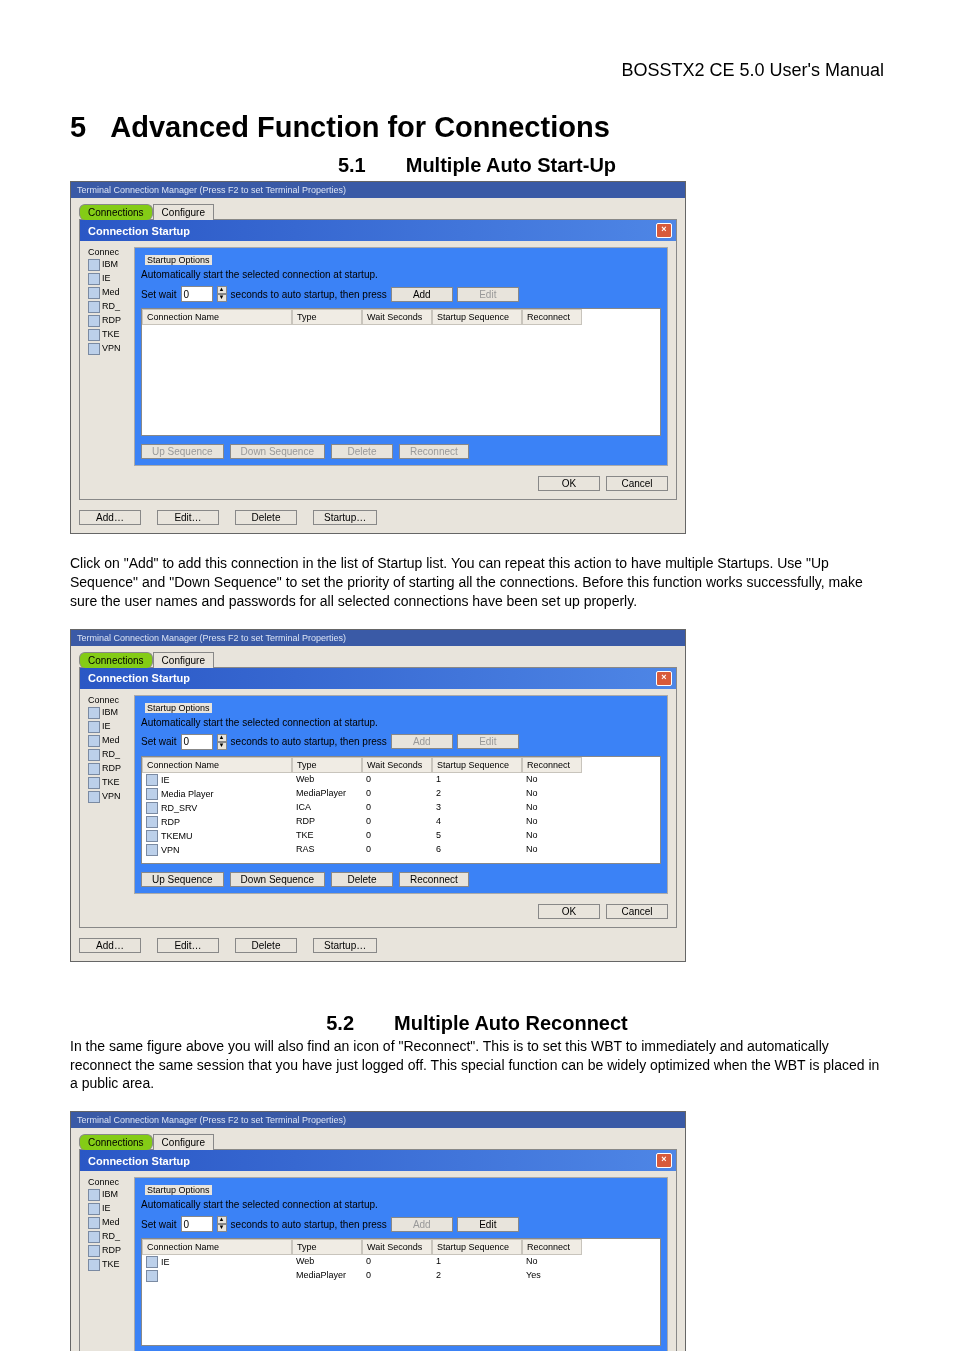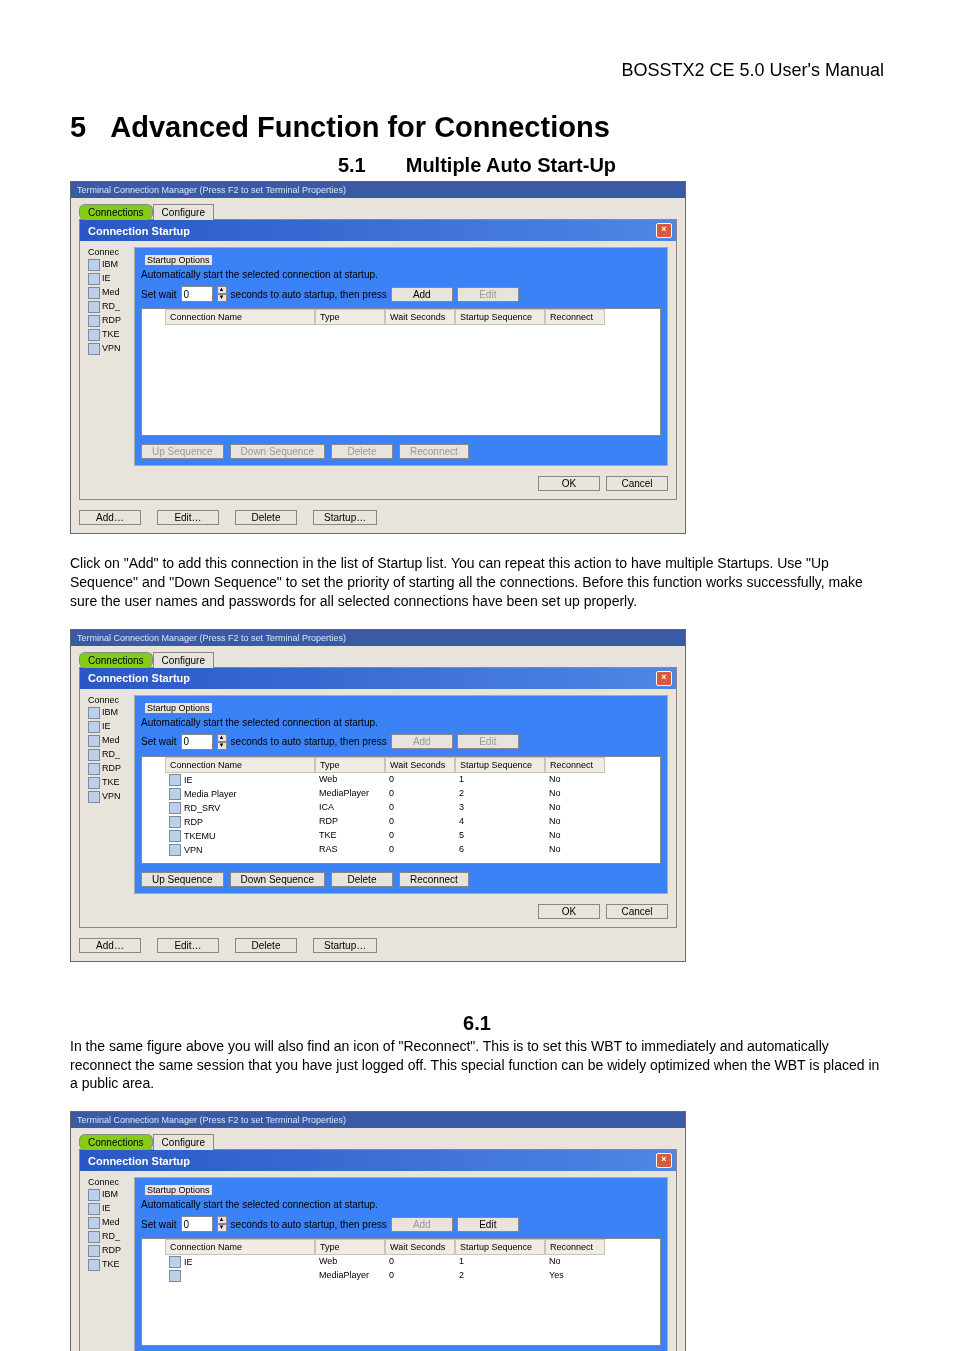--- a/index.html
+++ b/index.html
@@ -172,21 +172,20 @@
     padding: 1px 10px;
     min-width: 40px;
     text-align: center;
     display: inline-block;
   }
   .btn.ghost { color: #999; }
   .list-wrap {
     margin-top: 6px;
     border: 1px solid #888;
     background: #fff;
-    padding-left: 23px;
   }
   .list-header, .list-row {
     display: grid;
     grid-template-columns: 150px 70px 70px 90px 60px;
     font-size: 9px;
   }
   .list-header div {
     border: 1px solid #c8c4bc;
     background: #f0ece4;
     padding: 2px 4px;
@@ -476,21 +475,22 @@
         <span class="btn">Edit…</span>
         <span class="btn">Delete</span>
         <span class="btn">Startup…</span>
       </div>
     </div>
   </div>
 
   <div style="height:20px"></div>
 
   <div class="h2">
-    <span class="num">6.1</span>
+    <span class="num">5.2</span>
+    <span>Multiple Auto Reconnect</span>
   </div>
   <div class="body-para">In the same figure above you will also find an icon of "Reconnect". This is to set this WBT to immediately and automatically reconnect the same session that you have just logged off. This special function can be widely optimized when the WBT is placed in a public area.</div>
 
   <div class="figure">
     <div class="tcm-titlebar">Terminal Connection Manager  (Press F2 to set Terminal Properties)</div>
     <div class="tcm-inner">
       <div class="tabs">
         <div class="tab inactive">Connections</div>
         <div class="tab">Configure</div>
       </div>

